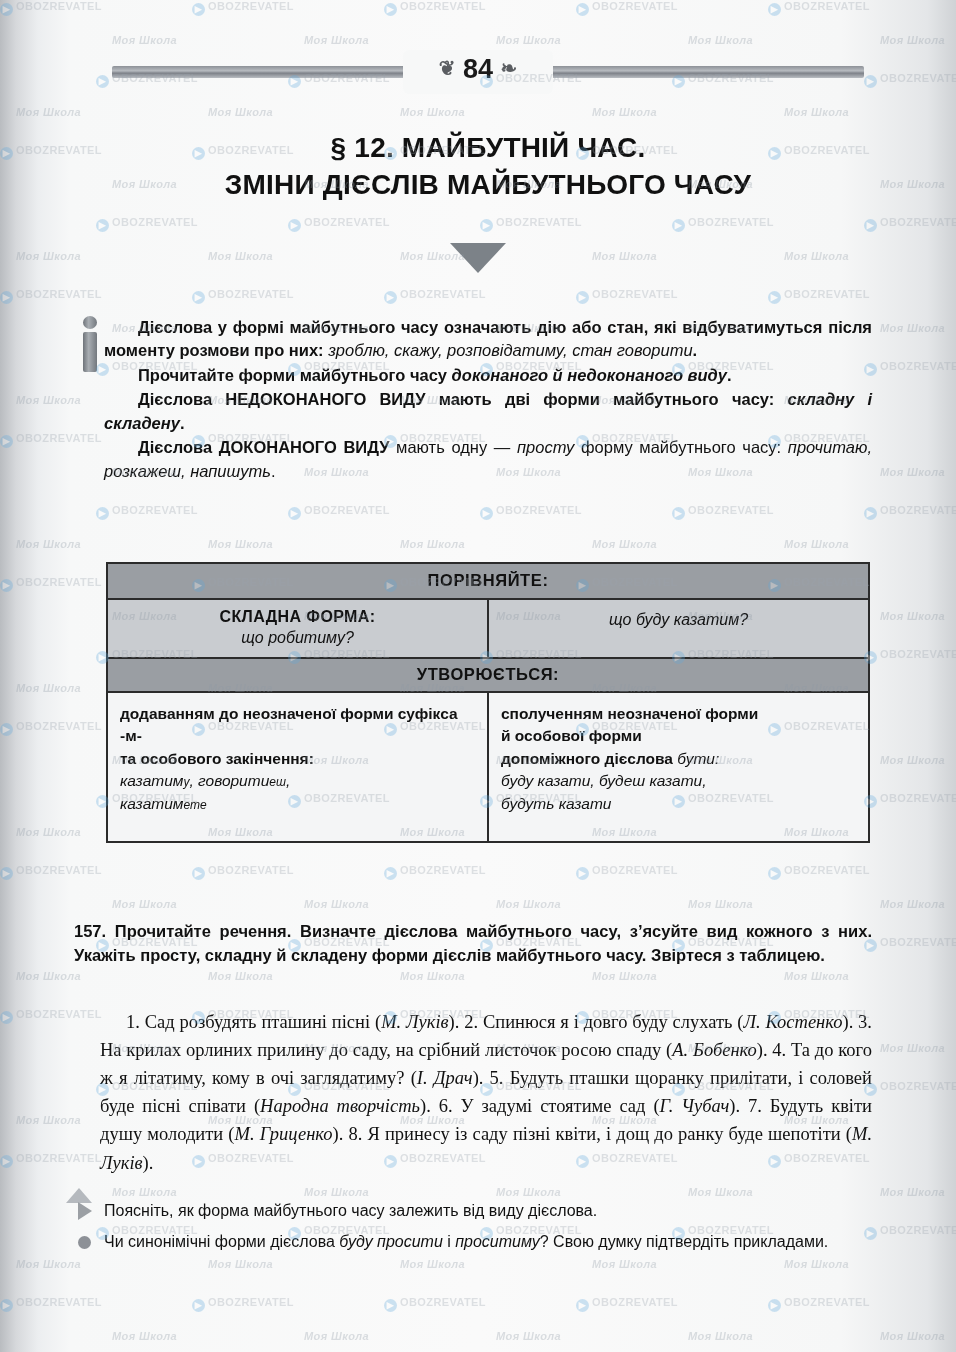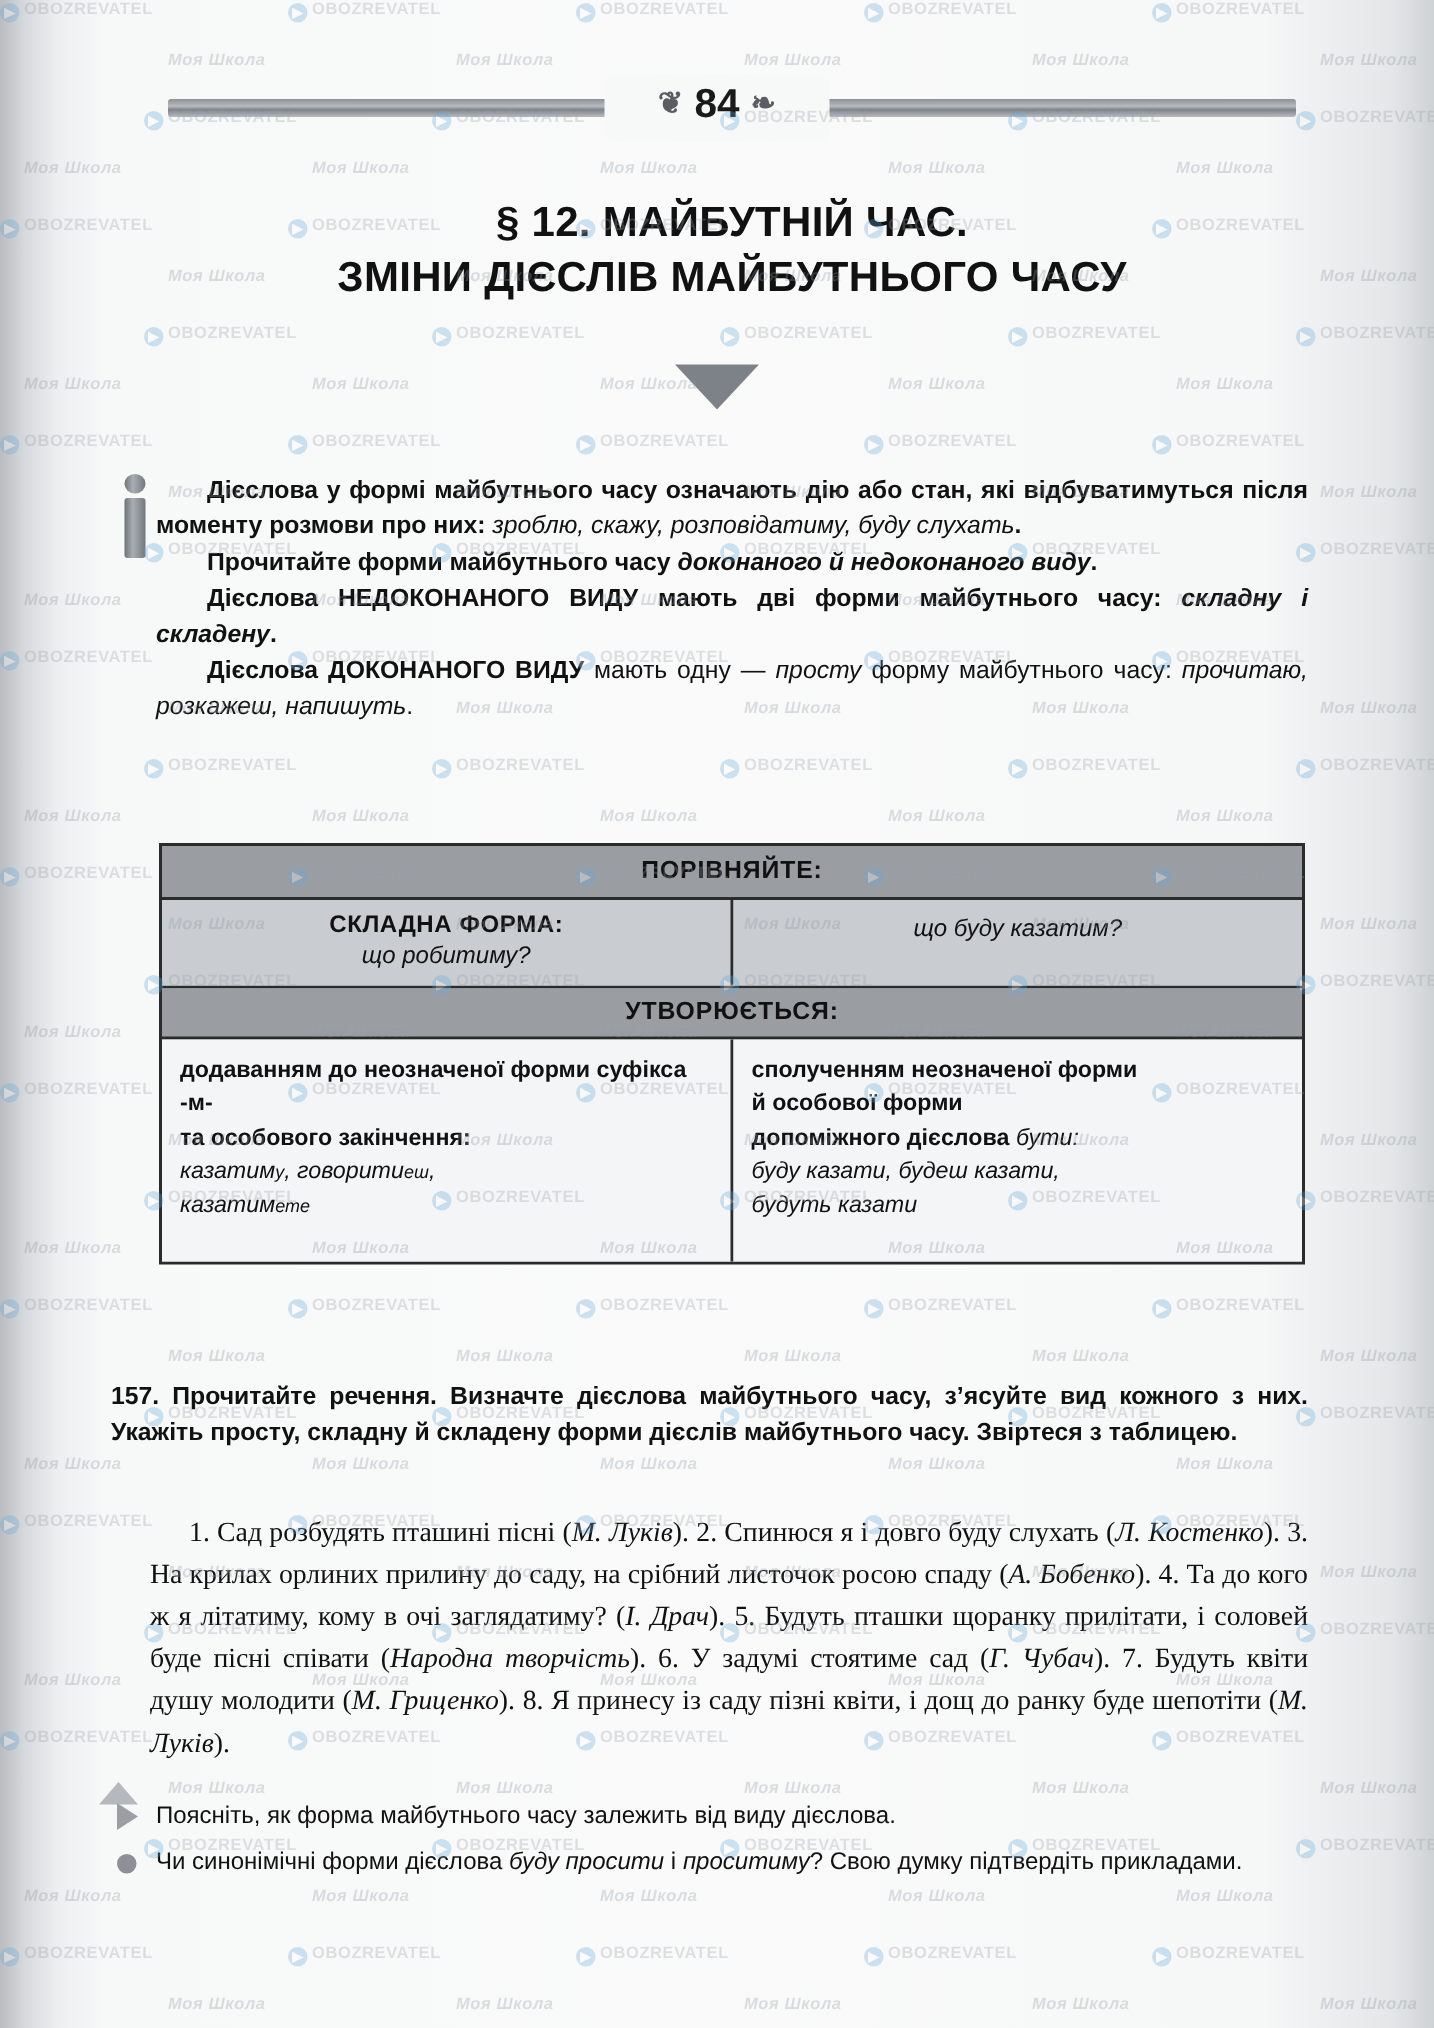--- a/index.html
+++ b/index.html
@@ -335,21 +335,21 @@
   </h1>
 
   <div class="triangle"></div>
 
   <div class="rule-block">
     <div class="info-icon">
       <div class="dot"></div>
         <div class="stem"></div>
     </div>
 
-    <p class="rule-p indent"><span>Дієслова у формі майбутнього часу означають дію або стан, які відбуватимуться після моменту розмови про них: </span><span class="normal-ital">зроблю, скажу, розповідатиму, буду слухать</span><span>.</span></p>
+    <p class="rule-p indent"><span>Дієслова у формі майбутнього часу означають дію або стан, які відбуватимуться після моменту розмови про них: </span><span class="normal-ital">зроблю, скажу, розповідатиму, стан говорити</span><span>.</span></p>
 
     <p class="rule-p indent"><span>Прочитайте форми майбутнього часу </span><span class="ital">доконаного й недоконаного виду</span><span>.</span></p>
 
     <p class="rule-p indent"><span>Дієслова НЕДОКОНАНОГО ВИДУ </span><span>мають дві форми майбутнього часу: </span><span class="ital">складну і складену</span><span>.</span></p>
 
     <p class="rule-p indent"><span>Дієслова ДОКОНАНОГО ВИДУ </span><span class="normal">мають одну — </span><span class="normal-ital">просту</span><span class="normal"> форму майбутнього часу: </span><span class="normal-ital">прочитаю, розкажеш, напишуть</span><span class="normal">.</span></p>
   </div>
 
   <div class="cmp-table">
     <div class="cmp-head">ПОРІВНЯЙТЕ:</div>

